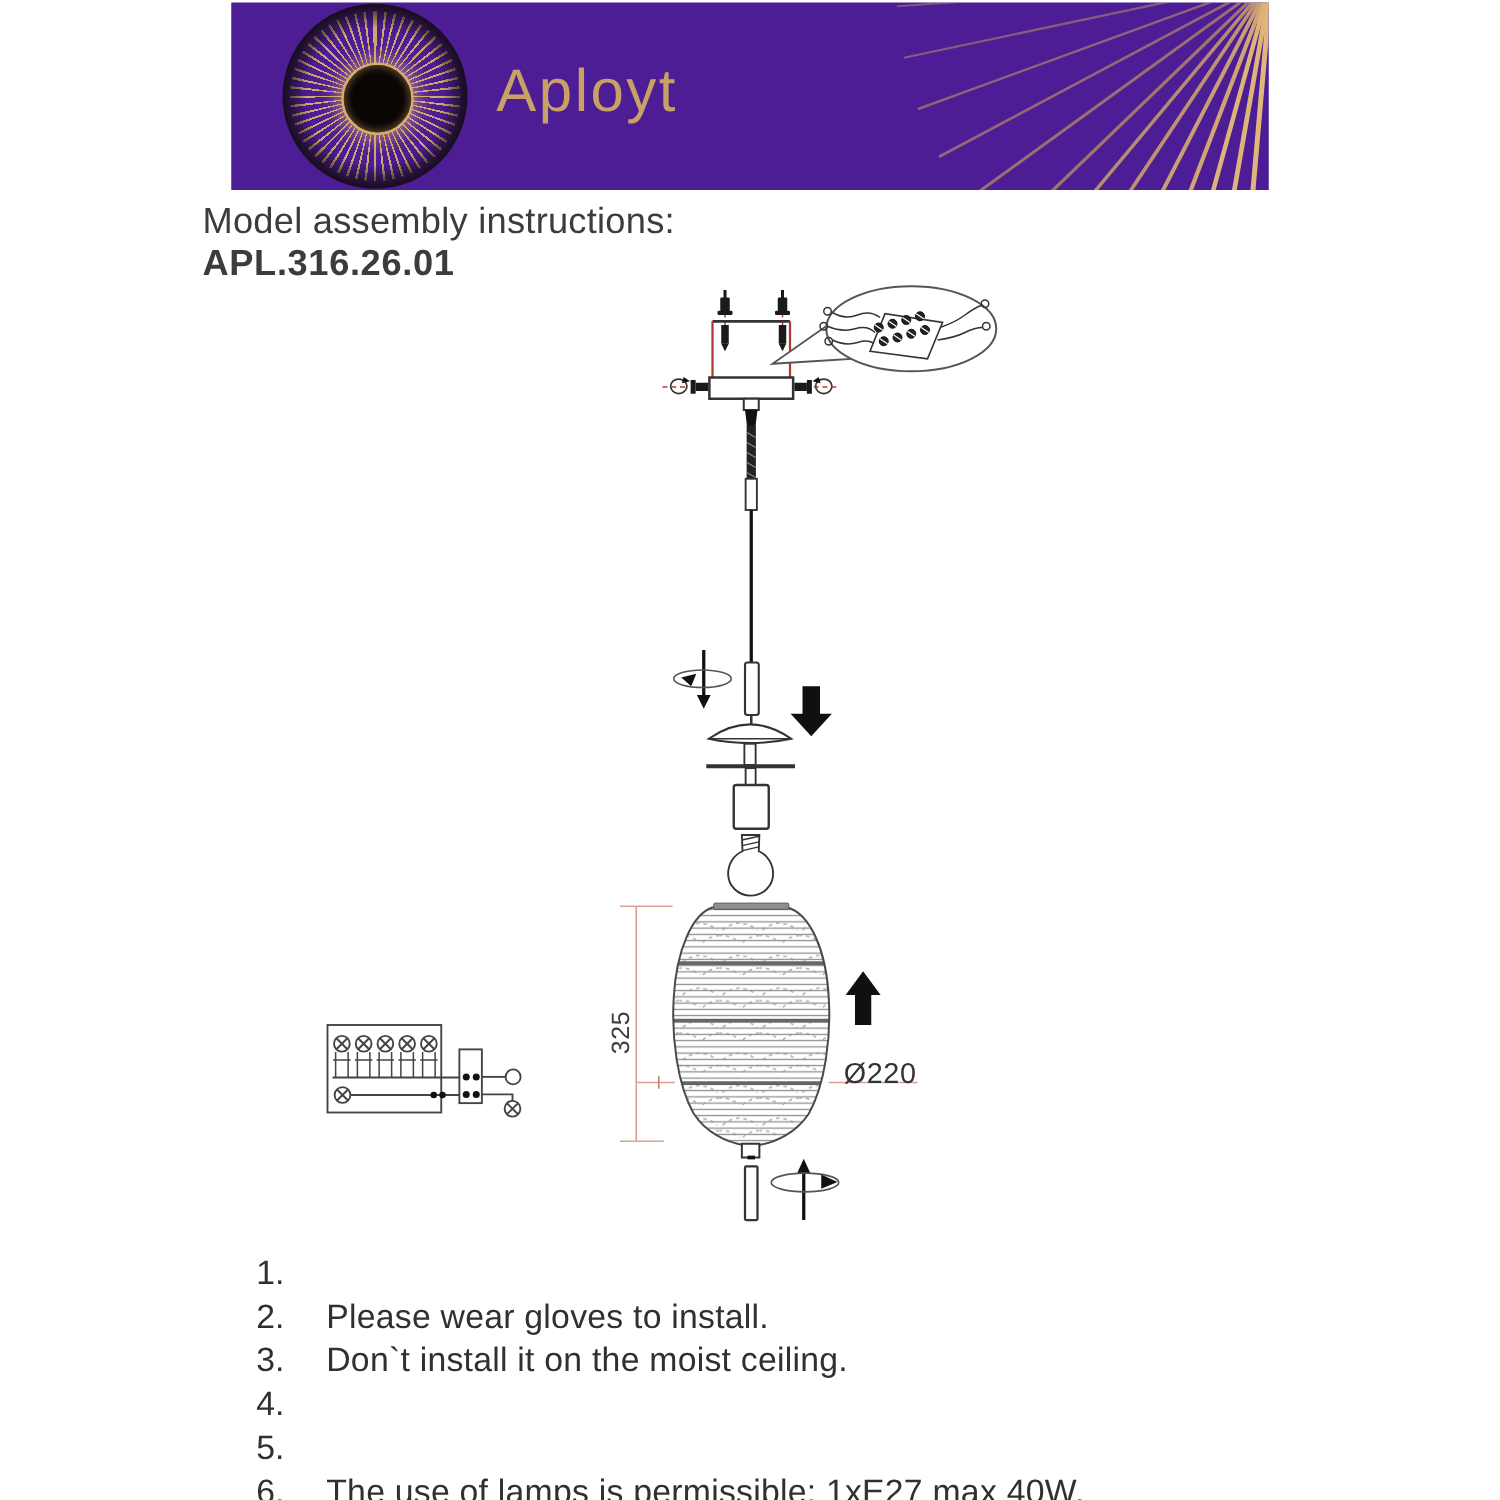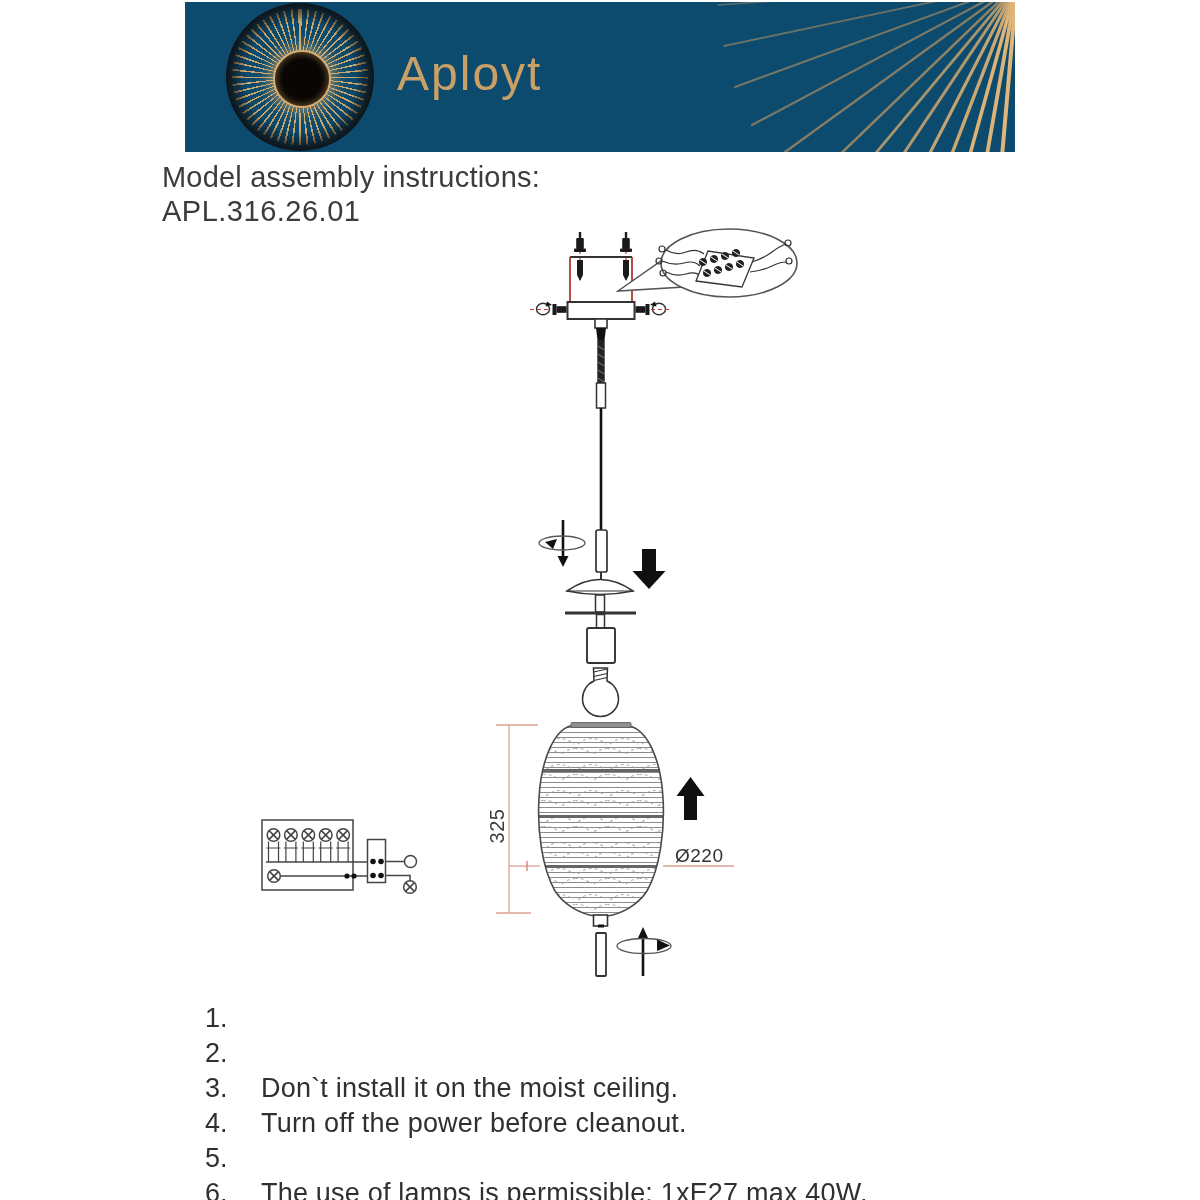--- a/index.html
+++ b/index.html
@@ -3,21 +3,21 @@
 <meta charset="utf-8">
 <style>
   html,body{margin:0;padding:0;}
   body{
     width:1200px;height:1200px;position:relative;background:#ffffff;
     font-family:"Liberation Sans", sans-serif;overflow:hidden;color:#3a3a3a;
   }
   
   .banner{
     position:absolute;left:185px;top:2px;width:830px;height:150px;
-    background:#0c4a6e;overflow:hidden;
+    background:#4c1d95;overflow:hidden;
   }
   .starburst-wrap{position:absolute;left:47px;top:7px;width:136px;height:136px;}
   .star-rays{
     position:absolute;inset:0;border-radius:50%;
     background:repeating-conic-gradient(from 0deg, rgba(214,174,110,0.95) 0deg 1.7deg, rgba(16,11,8,0) 1.7deg 6.4deg);
   }
   .star-fade{
     position:absolute;inset:-6px;border-radius:50%;
     background:radial-gradient(circle, rgba(14,10,8,0) 0 52%, rgba(14,10,8,0.75) 68%, #0e0a08 75%);
   }
@@ -27,30 +27,30 @@
     box-shadow:0 0 14px 5px rgba(226,182,112,0.55), inset 0 0 6px 2px rgba(226,182,112,0.35);
   }
   .brand-name{
     position:absolute;left:212px;top:44px;font-size:48px;font-weight:400;
     color:#c9a066;letter-spacing:2px;
   }
   .banner-rays{position:absolute;right:0;top:0;width:830px;height:150px;}
   
   .title-block{position:absolute;left:162px;top:160px;width:800px;text-align:left;}
   .title-line{font-size:29px;font-weight:500;color:#3c3c3c;line-height:34px;letter-spacing:0.2px;}
-  .model-line{font-size:29px;font-weight:400;color:#3c3c3c;line-height:34px;letter-spacing:0.5px;}
+  .model-line{font-size:29px;font-weight:700;color:#3c3c3c;line-height:34px;letter-spacing:0.5px;}
   
   .diagram-svg{position:absolute;left:0;top:0;width:1200px;height:1200px;}
   .dim-label-vert{
     position:absolute;left:462px;top:815px;width:70px;height:22px;
     font-size:20px;color:#3d3d3d;text-align:center;
     transform:rotate(-90deg);letter-spacing:0.5px;
   }
   .dim-label-horiz{
-    position:absolute;left:675px;top:845px;font-size:19px;color:#333;letter-spacing:0.5px;
+    position:absolute;left:675px;top:845px;font-size:23px;color:#333;letter-spacing:0.5px;
   }
   
   .instructions{position:absolute;left:205px;top:1001px;width:940px;}
   .instr-row{display:flex;font-size:27px;line-height:35px;color:#303030;font-weight:500;}
   .instr-num{width:34px;text-align:left;flex:none;}
   .instr-gap{width:22px;flex:none;}
   .instr-text{white-space:nowrap;letter-spacing:0.2px;}
 </style>
 </head>
 <body>
@@ -323,30 +323,30 @@
 <div class="dim-label-horiz">Ø220</div>
 
 <div class="instructions">
   <div class="instr-row">
     <span class="instr-num">1.</span>
       <span class="instr-gap"></span>
   </div>
   <div class="instr-row">
     <span class="instr-num">2.</span>
       <span class="instr-gap"></span>
+    <span class="instr-text">Please wear gloves to install.</span>
   </div>
   <div class="instr-row">
     <span class="instr-num">3.</span>
       <span class="instr-gap"></span>
     <span class="instr-text">Don`t install it on the moist ceiling.</span>
   </div>
   <div class="instr-row">
     <span class="instr-num">4.</span>
       <span class="instr-gap"></span>
-    <span class="instr-text">Turn off the power before cleanout.</span>
   </div>
   <div class="instr-row">
     <span class="instr-num">5.</span>
       <span class="instr-gap"></span>
   </div>
   <div class="instr-row">
     <span class="instr-num">6.</span>
       <span class="instr-gap"></span>
     <span class="instr-text">The use of lamps is permissible: 1xE27 max 40W.</span>
   </div>

